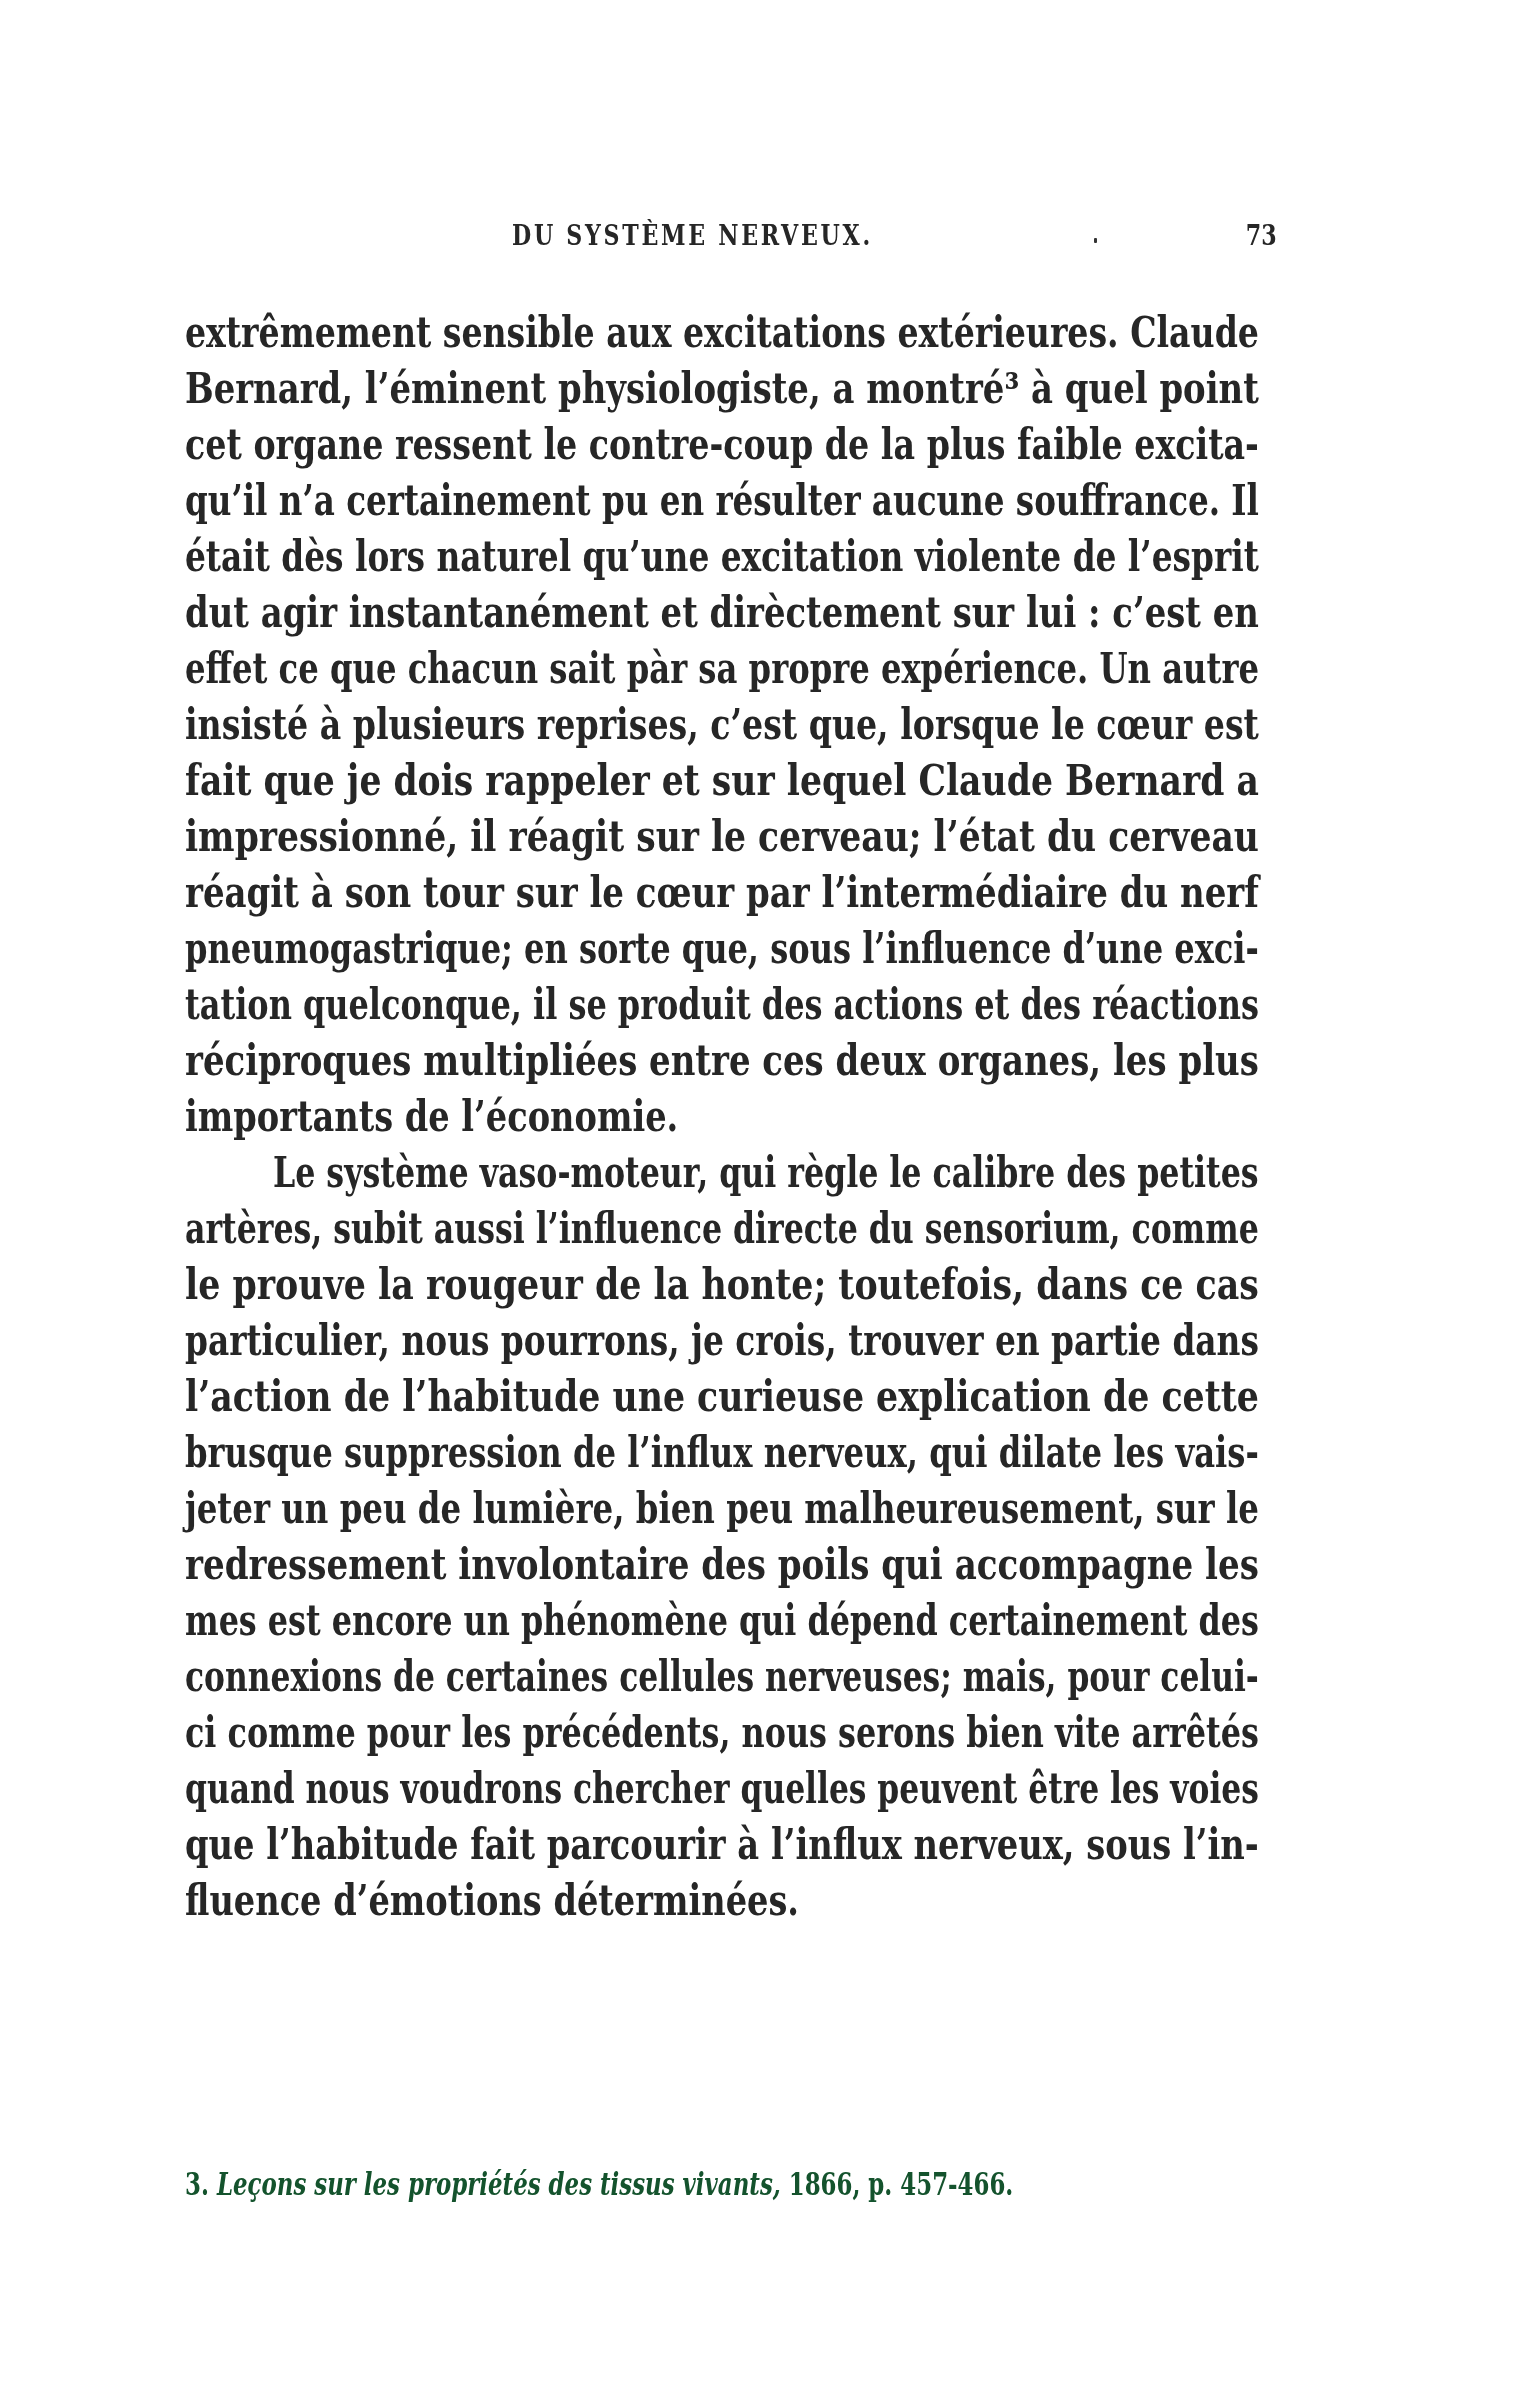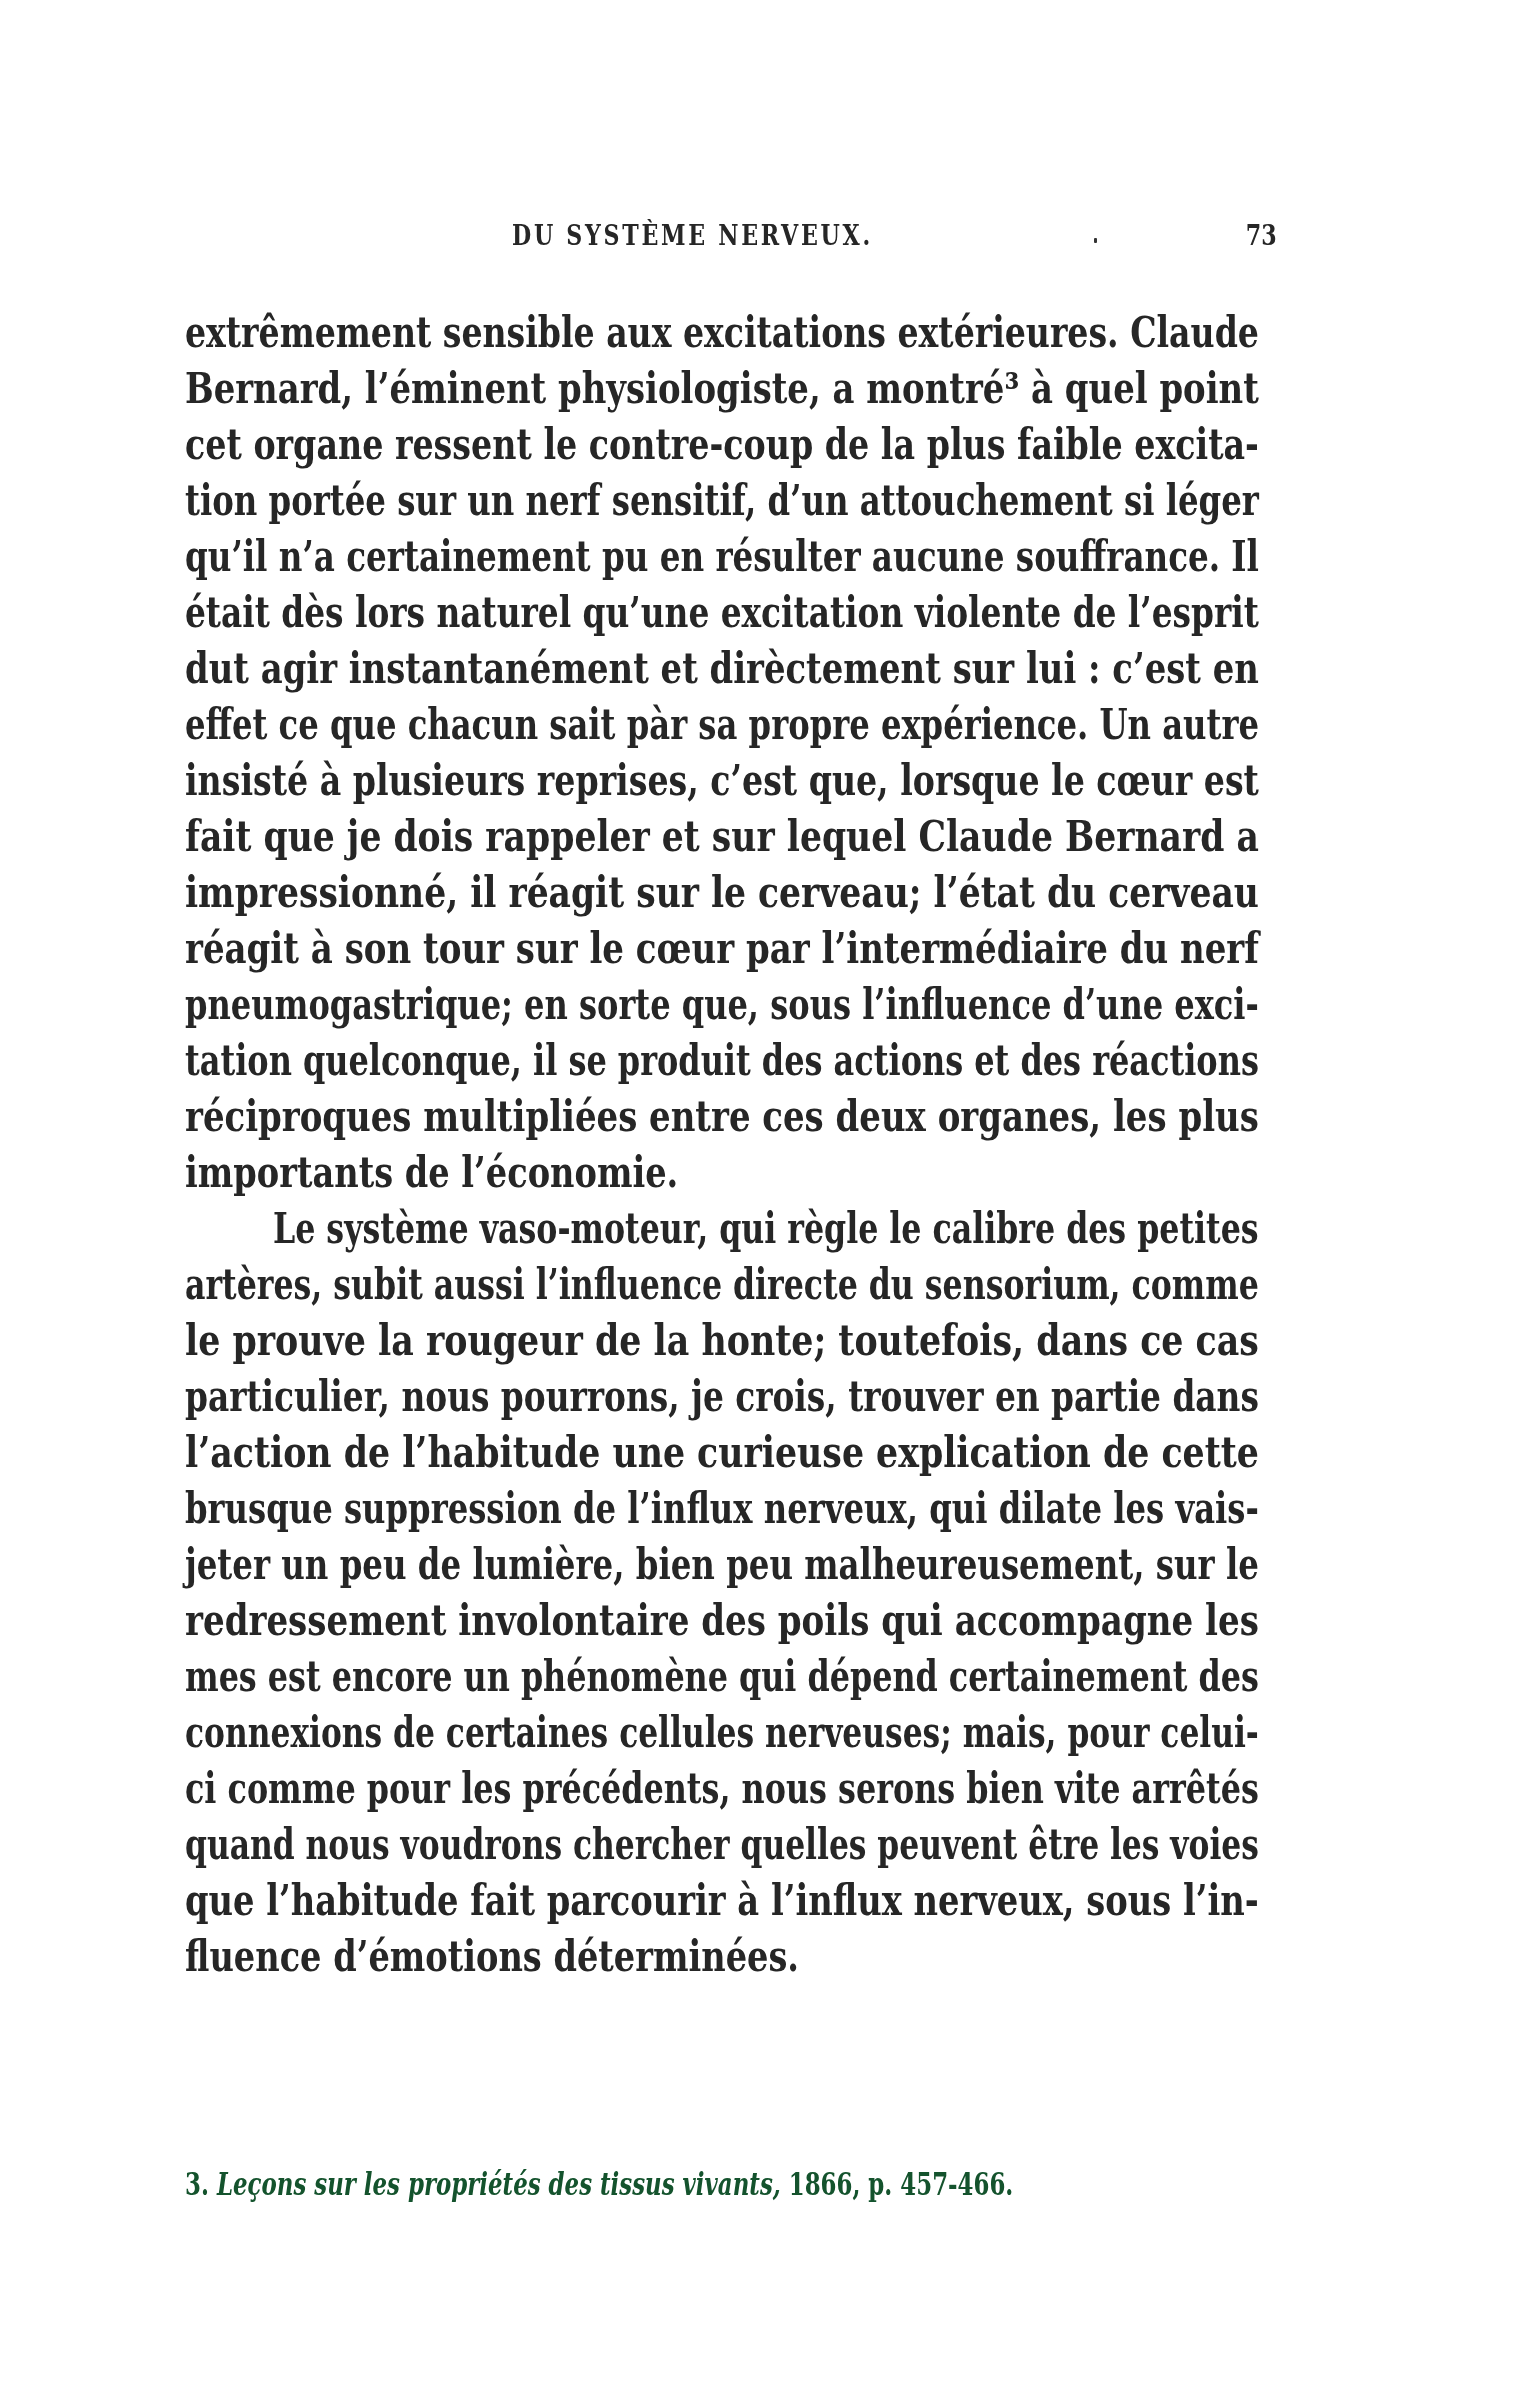--- a/index.html
+++ b/index.html
@@ -47,21 +47,20 @@
   <div class="running-head">
     <span class="title">DU SYSTÈME NERVEUX.</span>
     <span class="folio">73</span>
   </div>
   <span class="stray-dot" style="left:1094px;top:238px;"></span>
 
   <div class="body-text" id="body-text">
       <div class="line"><span class="txt" style="transform: scaleX(0.7886);">extrêmement sensible aux excitations extérieures. Claude</span></div>
       <div class="line"><span class="txt" style="transform: scaleX(0.8068);">Bernard, l’éminent physiologiste, a montré³ à quel point</span></div>
       <div class="line"><span class="txt" style="transform: scaleX(0.7923);">cet organe ressent le contre-coup de la plus faible excita-</span></div>
-      <div class="line"><span class="txt" style="transform: scaleX(0.7701);">tion portée sur un nerf sensitif, d’un attouchement si léger</span></div>
       <div class="line"><span class="txt" style="transform: scaleX(0.775);">qu’il n’a certainement pu en résulter aucune souffrance. Il</span></div>
       <div class="line"><span class="txt" style="transform: scaleX(0.7808);">était dès lors naturel qu’une excitation violente de l’esprit</span></div>
       <div class="line"><span class="txt" style="transform: scaleX(0.806);">dut agir instantanément et dirèctement sur lui : c’est en</span></div>
       <div class="line"><span class="txt" style="transform: scaleX(0.7675);">effet ce que chacun sait pàr sa propre expérience. Un autre</span></div>
       <div class="line"><span class="txt" style="transform: scaleX(0.7899);">insisté à plusieurs reprises, c’est que, lorsque le cœur est</span></div>
       <div class="line"><span class="txt" style="transform: scaleX(0.8237);">fait que je dois rappeler et sur lequel Claude Bernard a</span></div>
       <div class="line"><span class="txt" style="transform: scaleX(0.8221);">impressionné, il réagit sur le cerveau; l’état du cerveau</span></div>
       <div class="line"><span class="txt" style="transform: scaleX(0.8094);">réagit à son tour sur le cœur par l’intermédiaire du nerf</span></div>
       <div class="line"><span class="txt" style="transform: scaleX(0.7636);">pneumogastrique; en sorte que, sous l’influence d’une exci-</span></div>
       <div class="line"><span class="txt" style="transform: scaleX(0.7604);">tation quelconque, il se produit des actions et des réactions</span></div>

